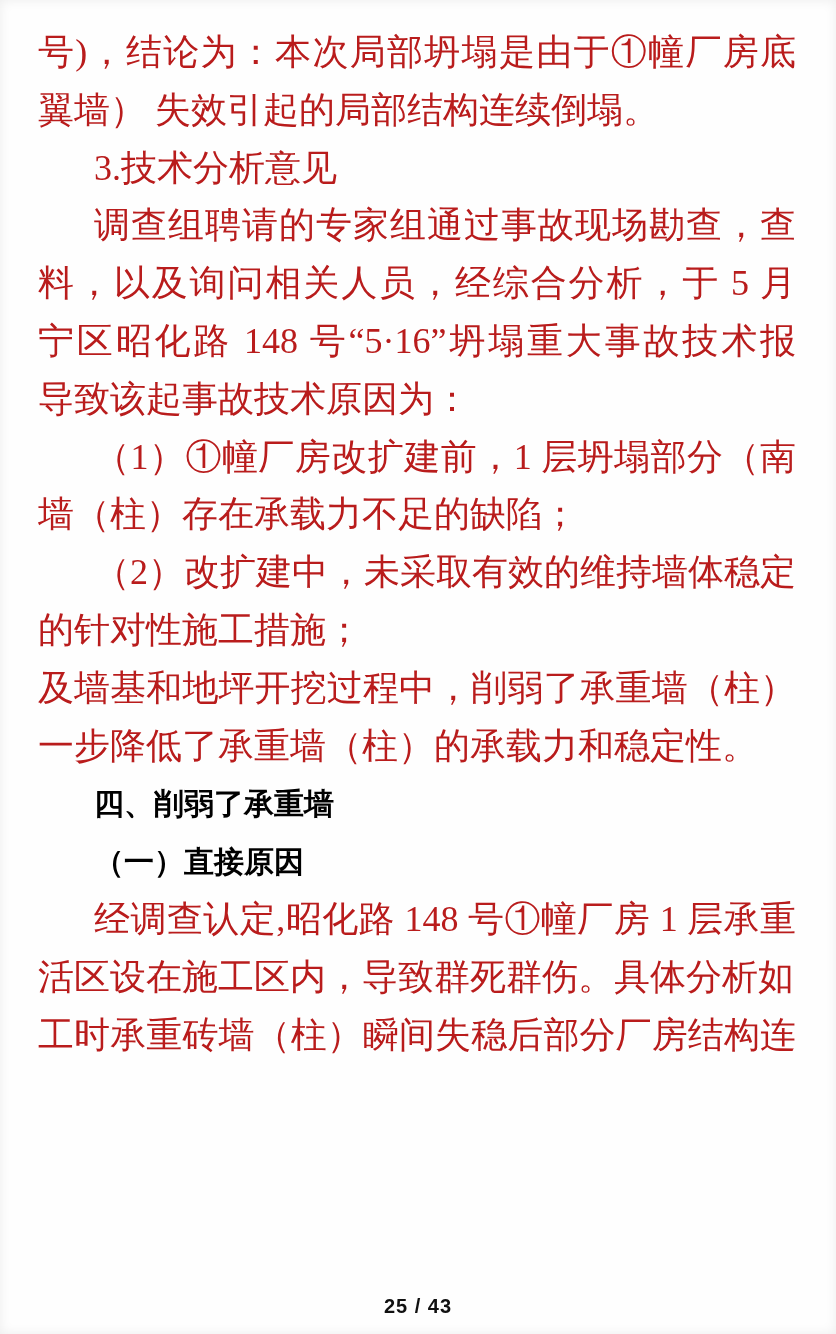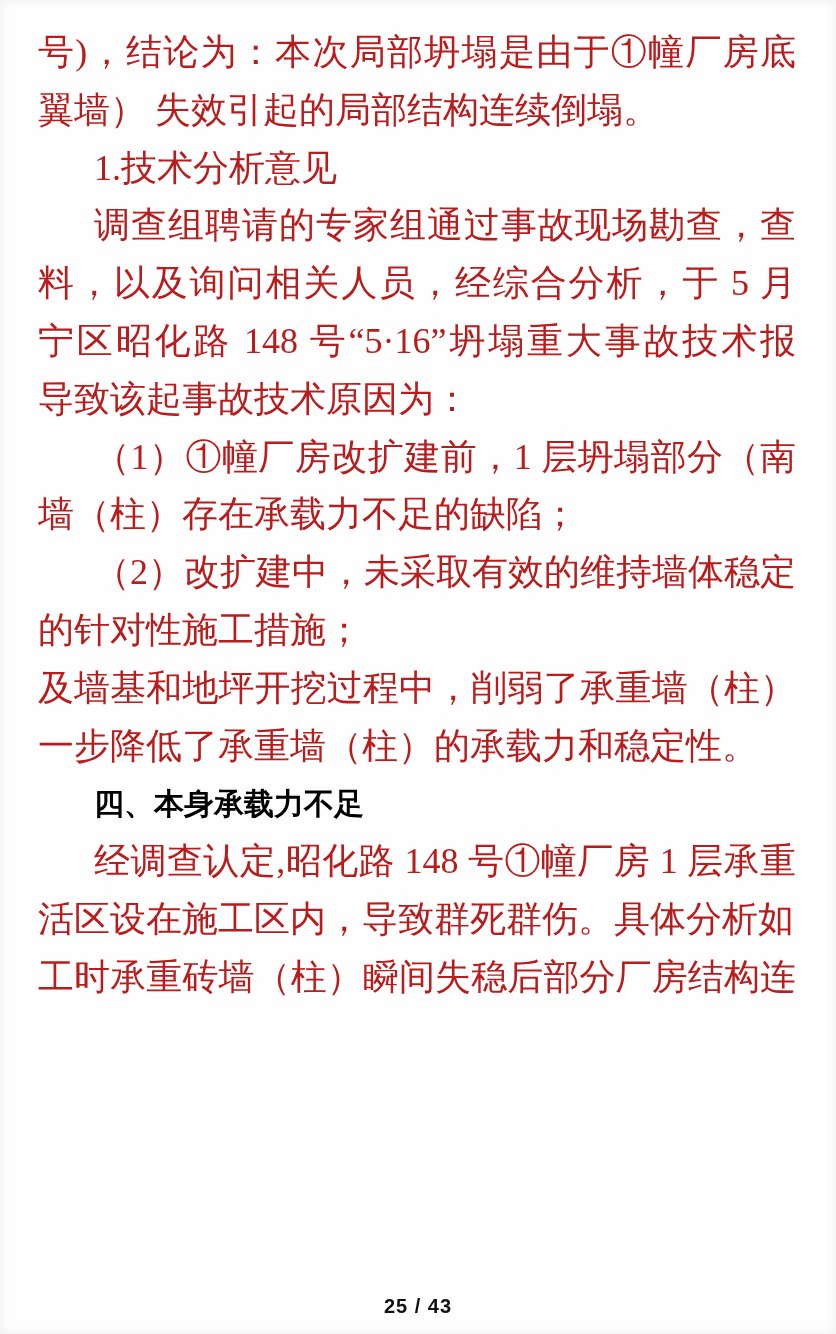--- a/index.html
+++ b/index.html
@@ -61,30 +61,31 @@
     margin-top: 10px;
   }
 </style>
 </head>
 <body>
 
 <div class="page">
   <div class="content">
     <div class="line fill">号)，结论为：本次局部坍塌是由于①幢厂房底层 A 轴砖柱(含</div>
     <div class="line">翼墙） 失效引起的局部结构连续倒塌。</div>
-    <div class="line ind">1.技术分析意见</div>
+    <div class="line ind">3.技术分析意见</div>
     <div class="line ind fill">调查组聘请的专家组通过事故现场勘查，查阅图纸、资</div>
     <div class="line fill">料，以及询问相关人员，经综合分析，于 5 月 31 日出具《长</div>
     <div class="line fill">宁区昭化路 148 号“5·16”坍塌重大事故技术报告》，认定</div>
     <div class="line">导致该起事故技术原因为：</div>
     <div class="line ind fill">（1）①幢厂房改扩建前，1 层坍塌部分（南侧 A 轴）砖</div>
     <div class="line">墙（柱）存在承载力不足的缺陷；</div>
     <div class="line ind fill">（2）改扩建中，未采取有效的维持墙体稳定和事前补强</div>
     <div class="line">的针对性施工措施；</div>
     <div class="line fill">及墙基和地坪开挖过程中，削弱了承重墙（柱）的截面，进</div>
     <div class="line">一步降低了承重墙（柱）的承载力和稳定性。</div>
-    <div class="line ind h1">四、本身承载力不足</div>
+    <div class="line ind h1">四、削弱了承重墙</div>
+    <div class="line ind h2">（一）直接原因</div>
     <div class="line ind fill">经调查认定,昭化路 148 号①幢厂房 1 层承重砖墙（柱）</div>
     <div class="line">活区设在施工区内，导致群死群伤。具体分析如下：</div>
     <div class="line fill">工时承重砖墙（柱）瞬间失稳后部分厂房结构连锁坍塌，生</div>
   </div>
   <div class="footer">25 / 43</div>
 </div>
 
 </body></html>

